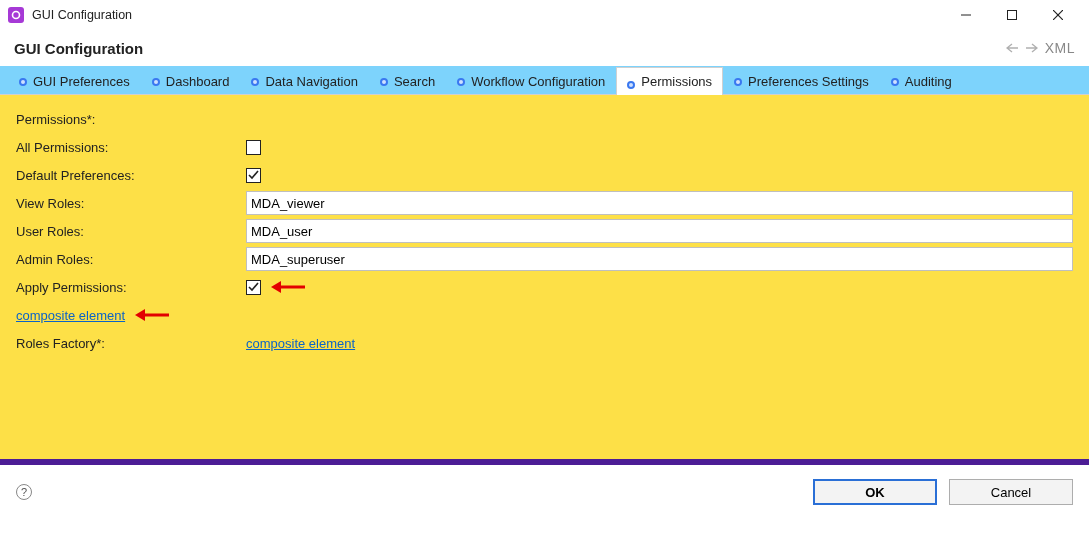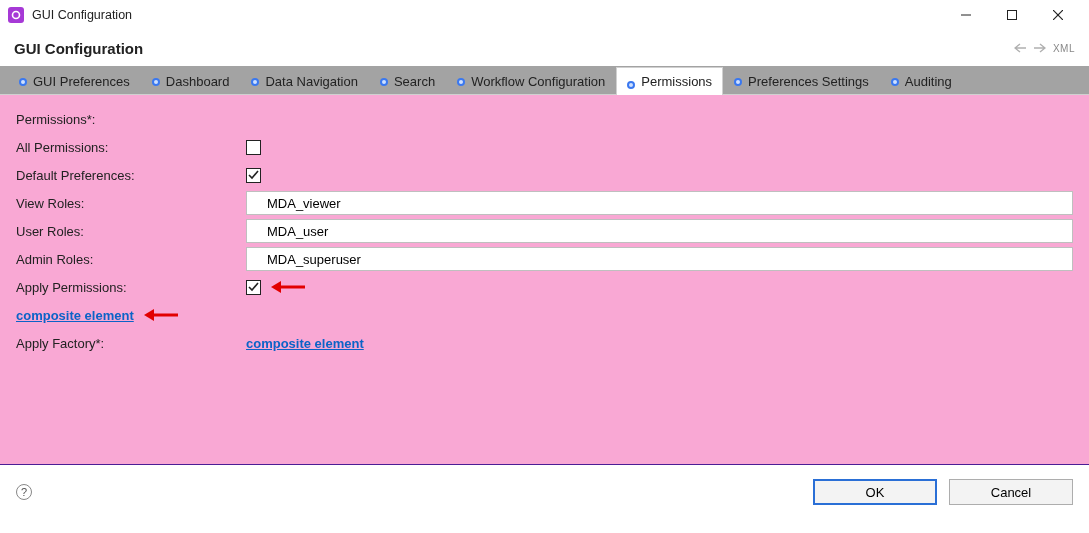--- a/index.html
+++ b/index.html
@@ -14,51 +14,51 @@
   .win-controls { display: flex; }
   .win-btn { width: 46px; height: 30px; display: flex; align-items: center; justify-content: center; }
   .win-btn svg { display: block; }
 
   
   .header-row { height: 36px; display: flex; align-items: center; padding: 0 14px; }
   .header-title { font-size: 15px; font-weight: 700; }
   .header-row .spacer { flex: 1; }
   .header-actions { display: flex; align-items: center; gap: 6px; color: #888; font-size: 10px; }
   .header-actions .arrow-btn { width:14px; height:14px; display:flex; align-items:center; justify-content:center; }
-  .header-actions .xml-label { font-size: 10px; letter-spacing: 0.5px; color: #888; }
-
-  
-  .tabbar { display: flex; align-items: stretch; padding: 0 8px; border-bottom: 1px solid #d0d0d0; background: #a3a3a3; }
+  .header-actions .xml-label { font-size: 14px; letter-spacing: 0.5px; color: #888; }
+
+  
+  .tabbar { display: flex; align-items: stretch; padding: 0 8px; border-bottom: 1px solid #d0d0d0; background: #7dd3fc; }
   .tab { display: flex; align-items: center; padding: 6px 10px; gap: 6px; cursor: pointer; color: #222; border: 1px solid transparent; border-bottom: none; position: relative; top: 1px; }
   .tab .bullet { width: 8px; height: 8px; border-radius: 50%; border: 2px solid #3a78f0; background: #cfe0ff; flex: 0 0 auto; }
   .tab.active { background: #fff; border-color: #d0d0d0; align-items: flex-end; }
 
   
-  .content { padding: 10px 16px; background: #f9a8d4; height: 370px; border-bottom: 1px solid #4c1d95; }
+  .content { padding: 10px 16px; background: #fde047; height: 370px; border-bottom: 6px solid #4c1d95; }
   .field-row { display: flex; align-items: center; min-height: 28px; }
   .field-label { width: 230px; flex: 0 0 230px; }
   .field-value { flex: 1; display: flex; align-items: center; }
 
   .checkbox { width: 15px; height: 15px; border: 1px solid #222; background: #fff; display:flex; align-items:center; justify-content:center; }
   .checkbox svg { display:block; }
 
-  .text-input { width: 100%; height: 24px; border: 1px solid #bfbfbf; padding: 2px 20px; font: inherit; }
-
-  .link { color: #0b63c7; text-decoration: underline; cursor: pointer; font-weight: bold; }
+  .text-input { width: 100%; height: 24px; border: 1px solid #bfbfbf; padding: 2px 4px; font: inherit; }
+
+  .link { color: #0b63c7; text-decoration: underline; cursor: pointer; }
 
   
   .red-arrow { margin-left: 10px; display:inline-flex; align-items:center; }
   .red-arrow svg { display:block; }
 
   
   .buttonbar { height: 54px; display: flex; align-items: center; padding: 0 16px; }
   .help-icon { width:16px; height:16px; border:1px solid #888; border-radius:50%; display:flex; align-items:center; justify-content:center; font-size:11px; color:#555; }
   .buttonbar .spacer { flex: 1; }
   .btn { width: 124px; height: 26px; border: 1px solid #adadad; background: #f3f3f3; font: inherit; margin-left: 12px; cursor: pointer; }
-  .btn.primary { border-color: #2a6fd6; box-shadow: inset 0 0 0 1px #2a6fd6; }
+  .btn.primary { border-color: #2a6fd6; box-shadow: inset 0 0 0 1px #2a6fd6; font-weight: bold; }
 </style>
 </head>
 <body>
 
 <div class="titlebar">
   <span class="app-icon">
     <svg width="10" height="10" viewBox="0 0 10 10">
         <circle cx="5" cy="5" r="3.5" fill="none" stroke="#fff" stroke-width="1.6"></circle>
       </svg>
   </span>
@@ -206,21 +206,21 @@
         <svg width="34" height="14" viewBox="0 0 34 14">
             <path d="M34 7 H8" stroke="#e20000" stroke-width="3"></path>
             <path d="M0 7 L10 1 L10 13 Z" fill="#e20000"></path>
           </svg>
       </span>
     </span>
   </div>
 
 
   <div class="field-row">
-    <span class="field-label">Apply Factory*:</span>
+    <span class="field-label">Roles Factory*:</span>
     <span class="field-value">
       <span class="link">composite element</span>
     </span>
   </div>
 
 </div>
 
 <div class="buttonbar">
   <span class="help-icon">?</span>
   <span class="spacer"></span>

